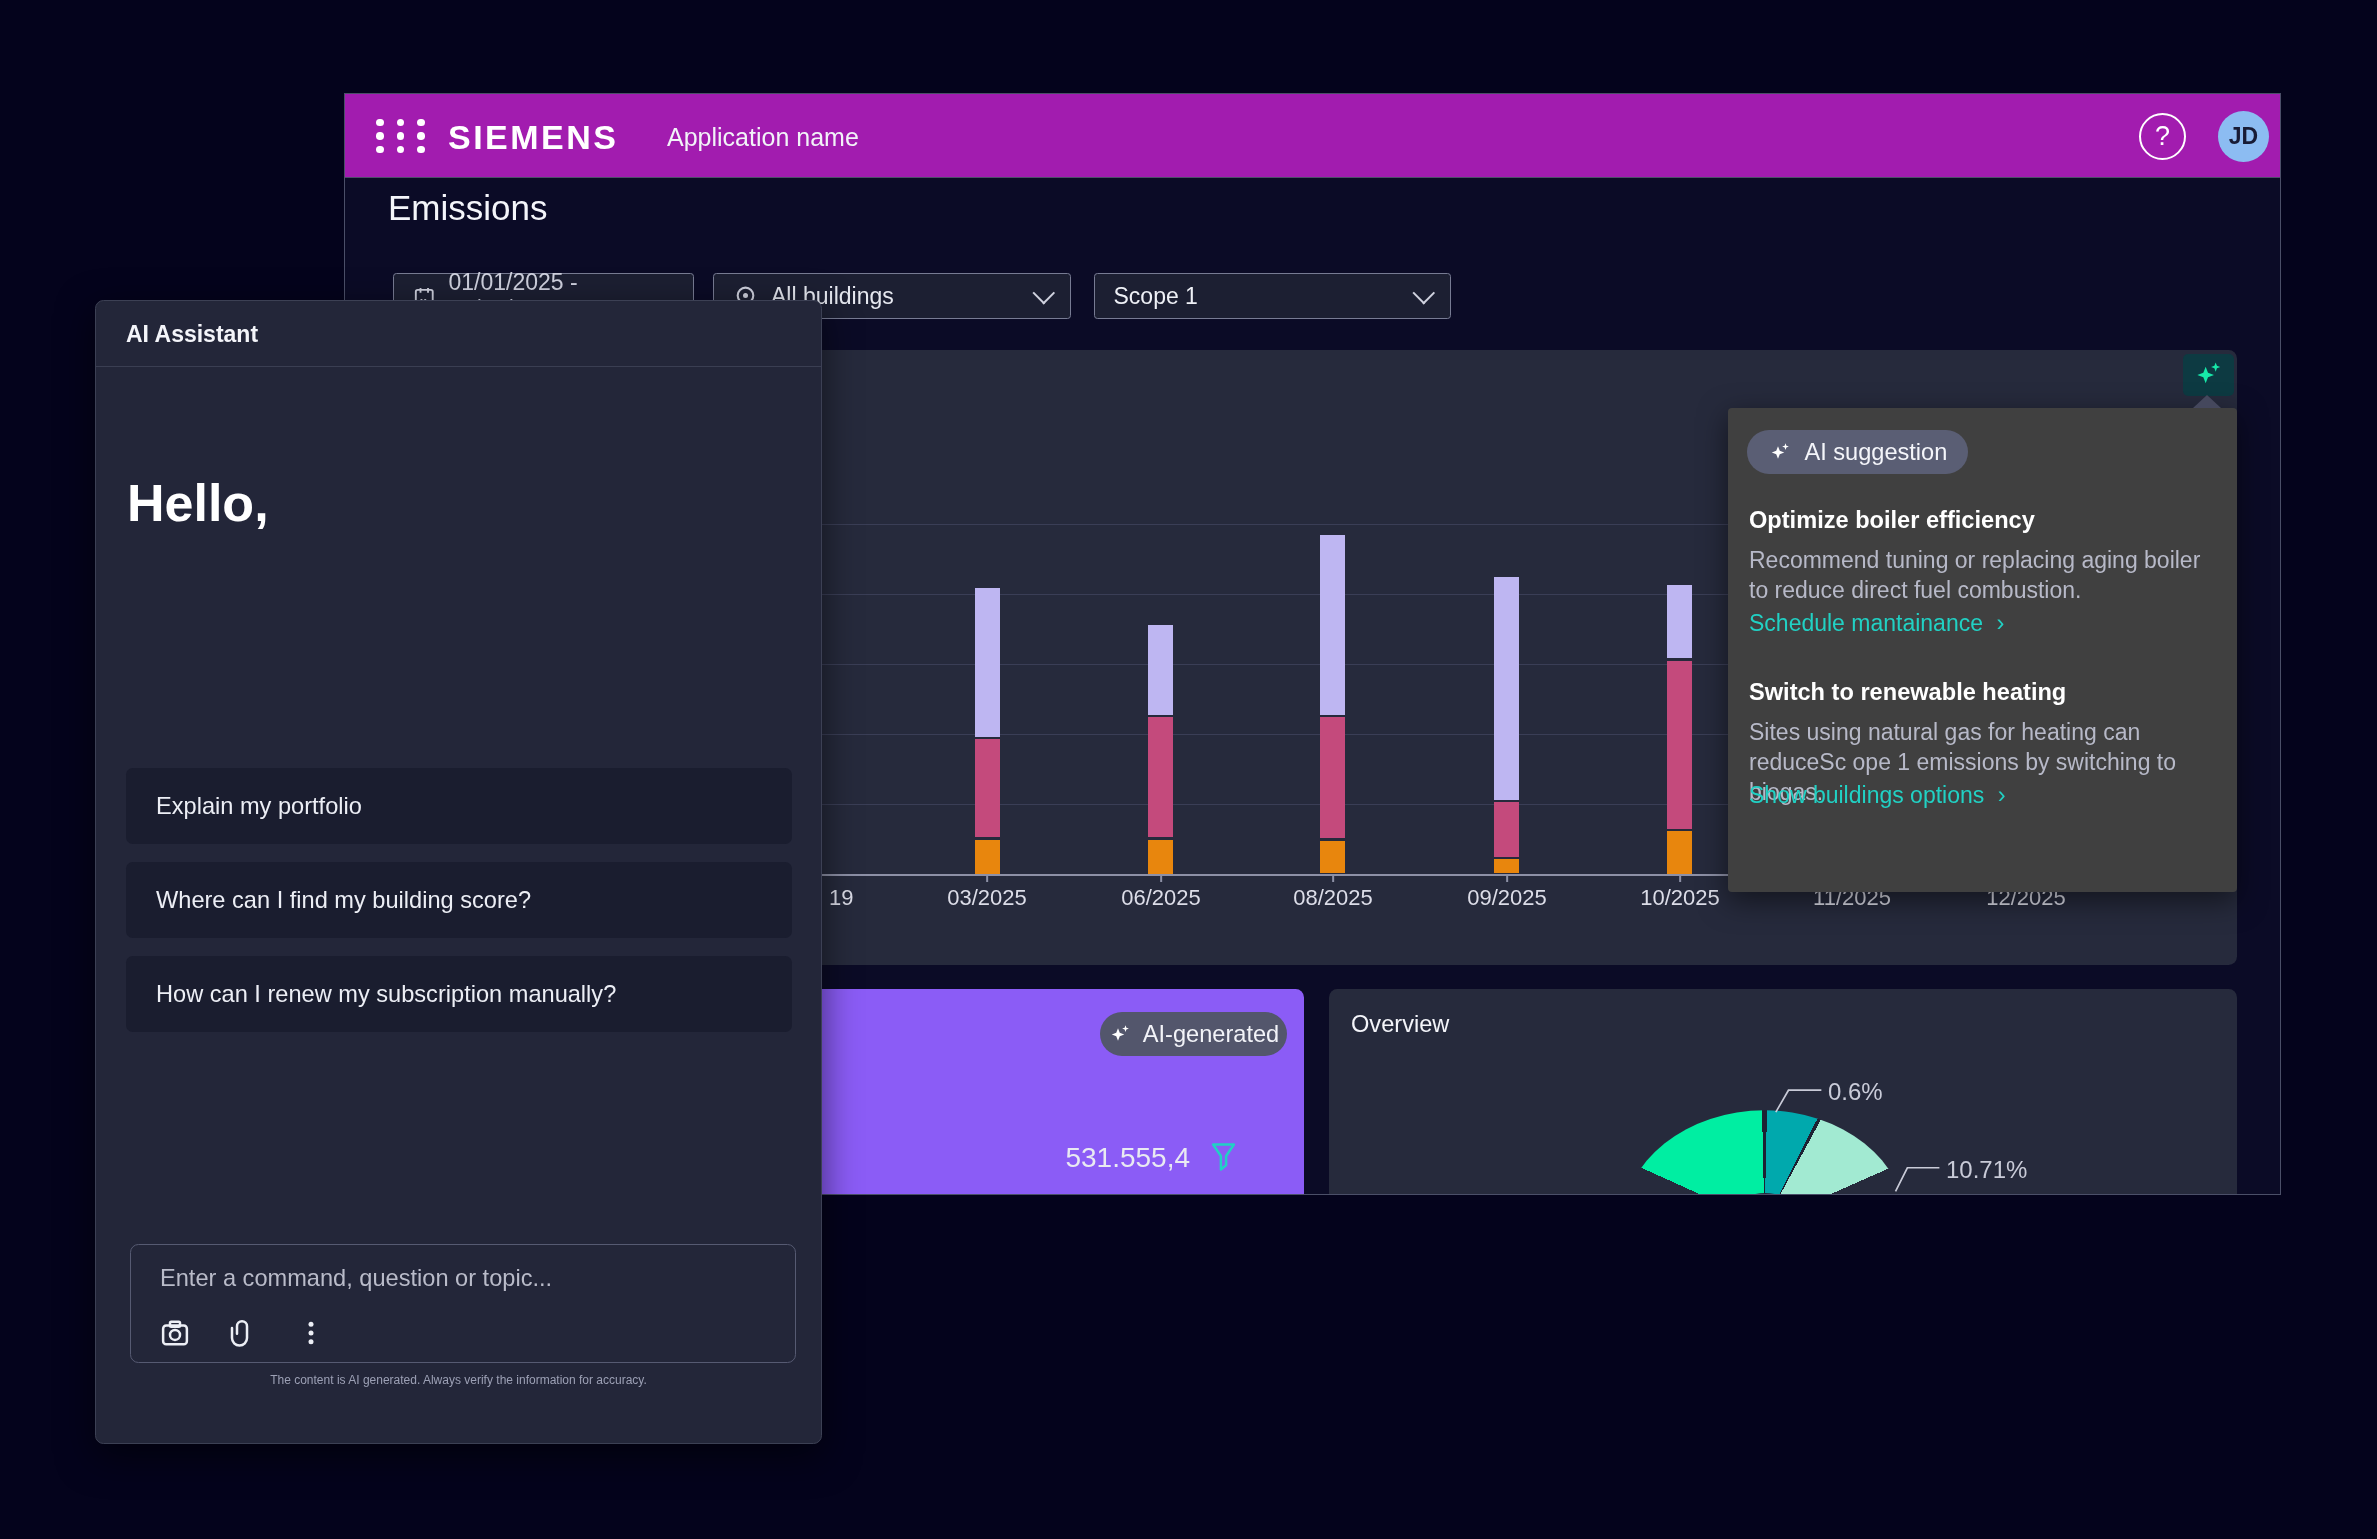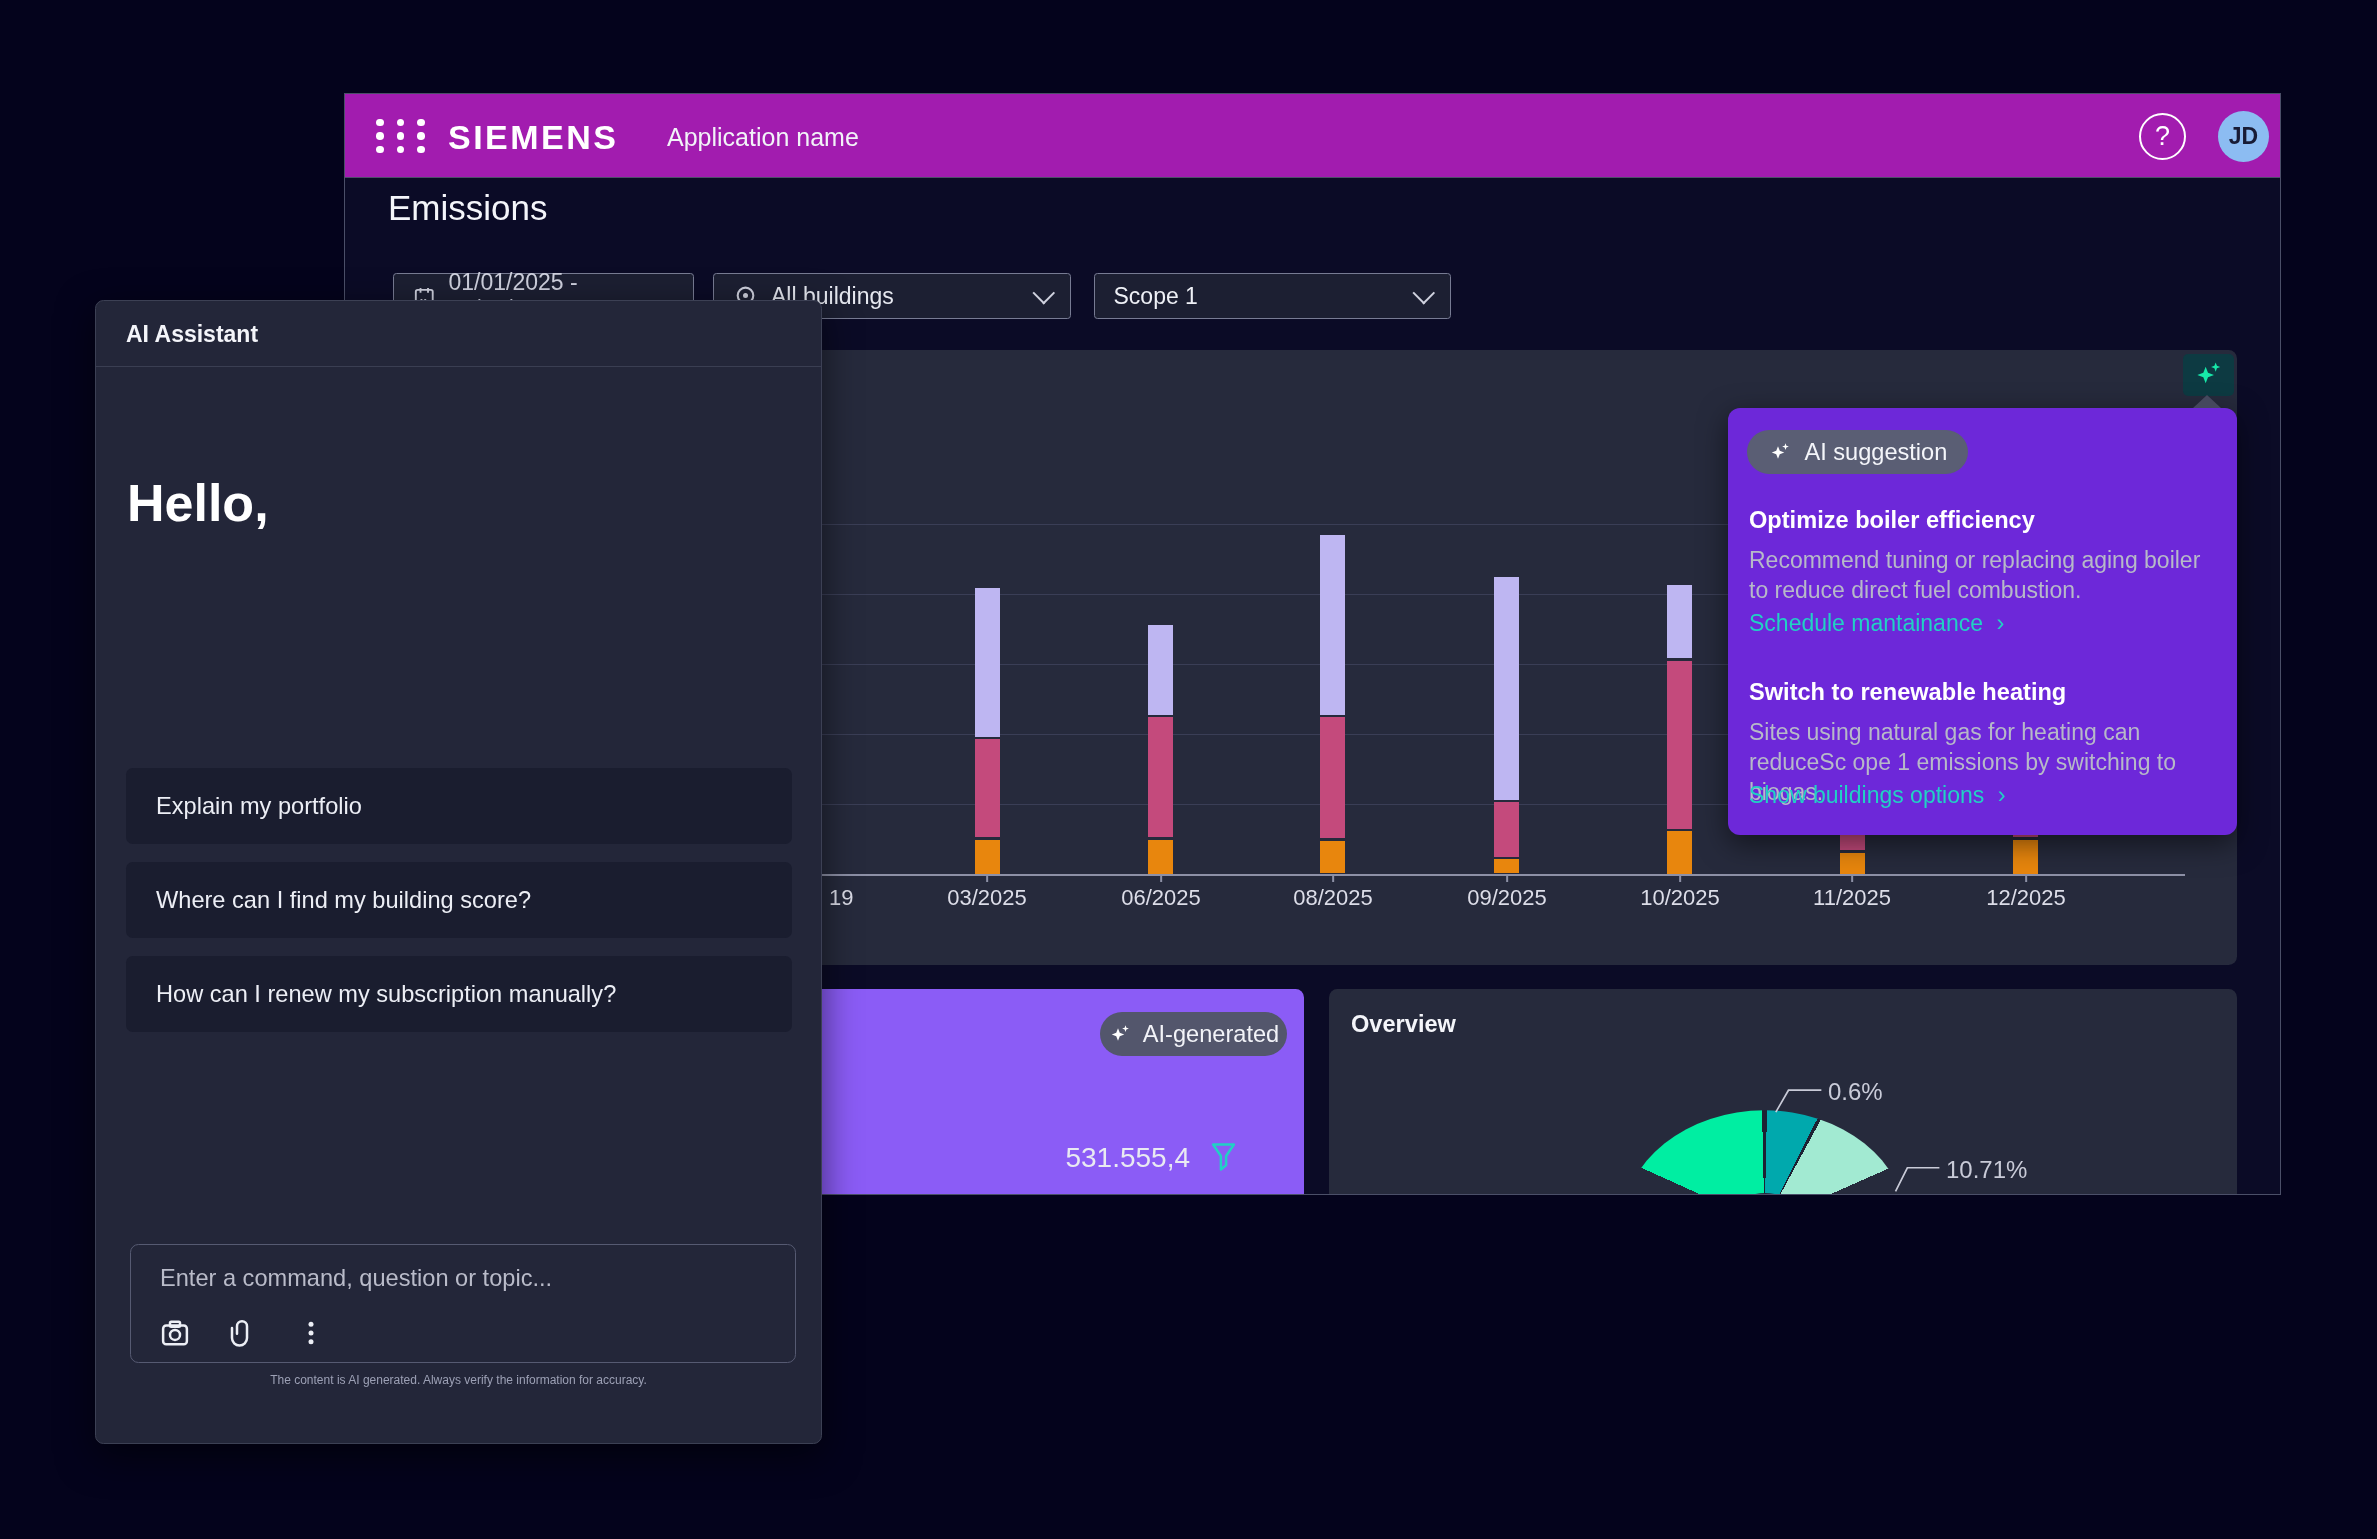--- a/index.html
+++ b/index.html
@@ -43,22 +43,22 @@
   .gridline{left:34px;width:1770px;height:0.8px;background:#3a3e56;}
   #x-axis{left:13.5px;top:524px;width:1783px;height:1.7px;background:#8d90a6;}
   .bar-seg{position:absolute;width:25px;}
   .x-label{position:absolute;top:535px;transform:translateX(-50%);font-size:22px;color:#dcdde8;}
   .x-tick{position:absolute;top:524px;width:1.7px;height:7.6px;background:#8d90a6;transform:translateX(-50%);}
   #partial-label{position:absolute;top:535px;font-size:22px;color:#dcdde8;}
   #sparkle-btn{left:1795px;top:4.2px;width:51px;height:42px;background:#0d3a42;
     border-radius:5px;cursor:pointer;display:flex;align-items:center;justify-content:center;}
 
   
-  #ai-popover{left:1383px;top:314px;width:509px;height:427px;background:#6d28d9;
-    border-radius:12px;box-shadow:0 8.4px 29px rgba(0,0,0,.5);z-index:10;}
+  #ai-popover{left:1383px;top:314px;width:509px;height:484px;background:#404040;
+    border-radius:4px;box-shadow:0 8.4px 29px rgba(0,0,0,.5);z-index:10;}
   #ai-popover .caret{position:absolute;left:465px;top:-12.6px;width:0;height:0;
     border-left:14.3px solid transparent;border-right:14.3px solid transparent;
     border-bottom:13.5px solid #45485d;}
   #ai-badge{position:absolute;left:19.4px;top:22px;height:44px;border-radius:22px;
     background:#5a5e74;display:flex;align-items:center;gap:11px;padding:0 21px;
     font-size:23.6px;color:#f4f5fa;}
   .pop-title{position:absolute;left:21px;font-size:23.6px;font-weight:bold;color:#ffffff;}
   .pop-body{position:absolute;left:21px;width:465px;font-size:23px;line-height:30px;color:#b7b9c8;}
   .pop-link{position:absolute;left:21px;font-size:23px;color:#21d1c4;cursor:pointer;}
   .pop-link .arrow{margin-left:13.5px;font-size:23.6px;}
@@ -67,21 +67,21 @@
   #kpi-card{left:43px;top:895px;width:916px;height:253px;background:#8b5cf6;border-radius:8.4px;}
   #ai-gen-pill{position:absolute;left:712px;top:23px;width:187px;height:44px;border-radius:22px;
     background:#53566c;display:flex;align-items:center;justify-content:center;gap:10px;
     font-size:23.6px;color:#f2f3f8;}
   #kpi-value{position:absolute;left:590px;top:153px;width:212px;text-align:right;
     font-size:28px;color:#e9eaf2;}
   #kpi-funnel{position:absolute;left:823px;top:152px;width:25px;height:32px;}
 
   #overview-card{left:984px;top:895px;width:908px;height:253px;background:#262a3c;
     border-radius:8.4px;overflow:hidden;}
-  #overview-title{position:absolute;left:22px;top:22px;font-size:23.6px;font-weight:bold;color:#f4f5fa;}
+  #overview-title{position:absolute;left:22px;top:22px;font-size:23.6px;font-weight:normal;color:#f4f5fa;}
   #pie{position:absolute;left:294px;top:93px;width:283px;height:283px;border-radius:50%;
     transform:scaleY(0.8);}
   #pie-hole{position:absolute;left:398px;top:204px;width:76px;height:61px;border-radius:50%;
     background:#262a3c;}
   .pie-label{position:absolute;font-size:24px;color:#c9cbd8;}
 
   
   #ai-panel{left:95px;top:300px;width:727px;height:1144px;background:#232639;
     border:0.8px solid #3c4054;border-radius:8.4px;box-sizing:border-box;
     box-shadow:0 11.8px 37px rgba(0,0,0,.55);z-index:50;}

